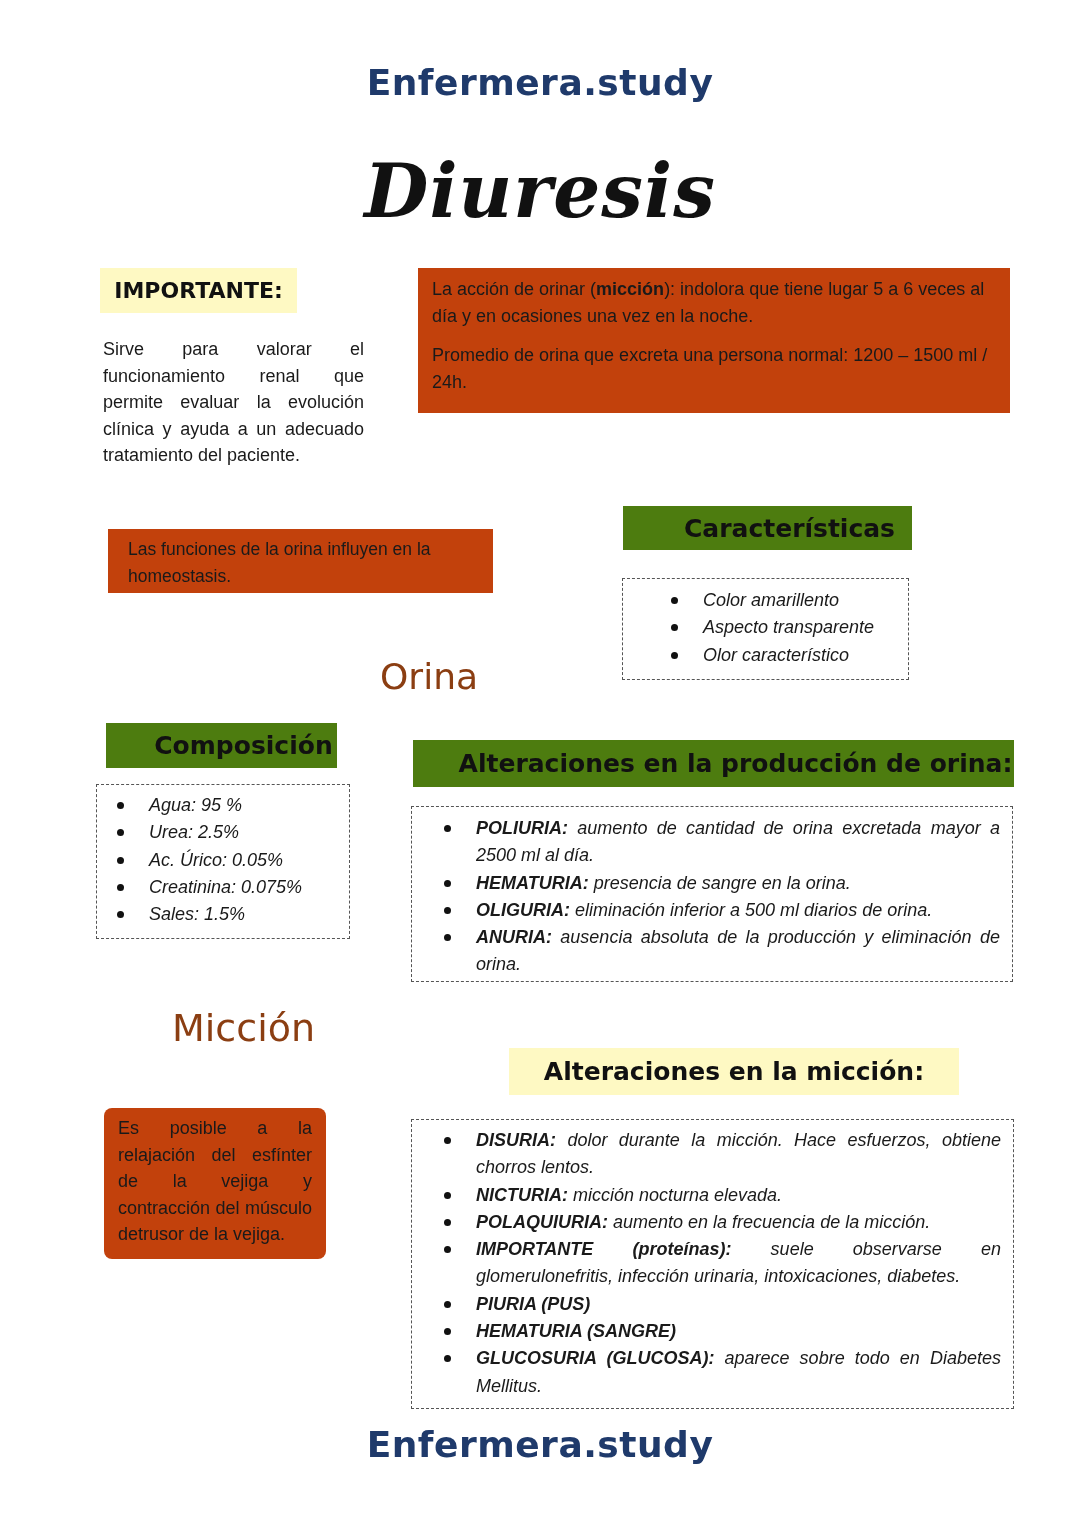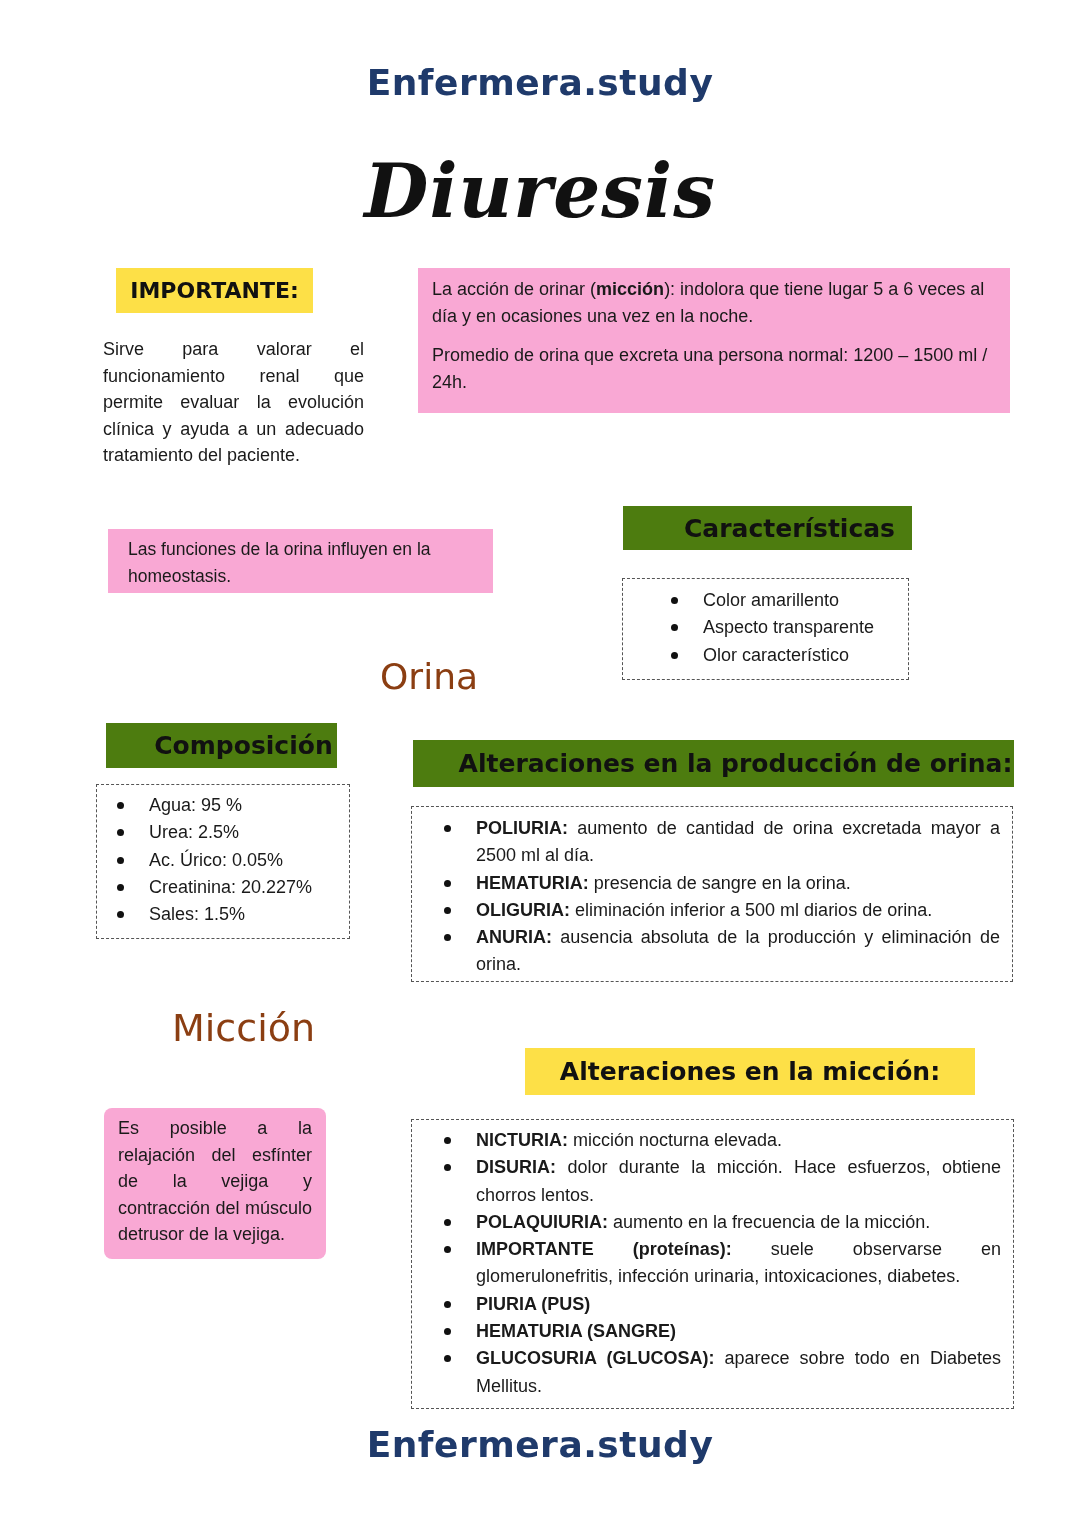--- a/index.html
+++ b/index.html
@@ -2,26 +2,26 @@
 <html><head>
 <meta charset="utf-8">
 <style>
   * { box-sizing: border-box; margin: 0; padding: 0; }
   html, body { width: 1080px; height: 1527px; background: #ffffff; }
   body { position: relative; font-family: "Liberation Sans", sans-serif; color: #1a1a1a; overflow: hidden; }
   .abs { position: absolute; }
   .brand { font-family: "DejaVu Sans", sans-serif; font-weight: bold; color: #1f3a6b; font-size: 36px; letter-spacing: 0.5px; text-align: center; width: 100%; left: 0; }
   .title { font-family: "DejaVu Serif", serif; font-style: italic; font-weight: bold; font-size: 74px; color: #111; text-align: center; width: 100%; left: 0; top: 148px; letter-spacing: 1px; }
   .hdr { font-family: "DejaVu Sans", sans-serif; font-weight: bold; color: #111; display: flex; align-items: center; justify-content: center; }
-  .hdr-yellow { background: #fde047; margin-left: 16px; }
+  .hdr-yellow { background: #fef9c3; }
   .hdr-green { background: #4d7c0f; padding-left: 44px; }
-  .pale { background: #f9a8d4; }
+  .pale { background: #c2410c; }
   .body-text { font-size: 18px; line-height: 26.5px; }
   .justify { text-align: justify; text-align-last: left; }
-  .dashed { border: 1.5px dashed #555; }
+  .dashed { border: 1.5px dashed #555; font-style: italic; }
   ul.bul { list-style: none; }
   ul.bul li { position: relative; padding-left: 52px; font-size: 18px; line-height: 27.3px; }
   ul.bul li::before { content: ""; position: absolute; left: 20px; top: 10px; width: 7px; height: 7px; border-radius: 50%; background: #111; }
   .brown { font-family: "DejaVu Sans", sans-serif; font-weight: normal; color: #8b3e12; }
   b { font-weight: bold; }
 </style>
 </head>
 <body>
 
 <div class="abs brand" style="top:62px;">Enfermera.study</div>
@@ -49,43 +49,43 @@
 </div>
 
 <div class="abs brown" style="left:380px; top:656px; font-size:36px;">Orina</div>
 
 <div class="abs hdr hdr-green" style="left:106px; top:723px; width:231px; height:45px; font-size:25px;">Composición</div>
 <div class="abs dashed" style="left:96px; top:784px; width:254px; height:155px; padding:7px 0 0 0;">
   <ul class="bul">
     <li>Agua: 95 %</li>
     <li>Urea: 2.5%</li>
     <li>Ac. Úrico: 0.05%</li>
-    <li>Creatinina: 20.227%</li>
+    <li>Creatinina: 0.075%</li>
     <li>Sales: 1.5%</li>
   </ul>
 </div>
 
 <div class="abs hdr hdr-green" style="left:413px; top:740px; width:601px; height:47px; font-size:25px;">Alteraciones en la producción de orina:</div>
 <div class="abs dashed" style="left:411px; top:806px; width:602px; height:176px; padding:8px 12px 0 0;">
   <ul class="bul justify" style="padding-left:12px;">
     <li><b>POLIURIA:</b><span> aumento de cantidad de orina excretada mayor a 2500 ml al día.</span></li>
     <li><b>HEMATURIA:</b><span> presencia de sangre en la orina.</span></li>
     <li><b>OLIGURIA:</b><span> eliminación inferior a 500 ml diarios de orina.</span></li>
     <li><b>ANURIA:</b><span> ausencia absoluta de la producción y eliminación de orina.</span></li>
   </ul>
 </div>
 
 <div class="abs brown" style="left:172px; top:1006px; font-size:38px;">Micción</div>
 <div class="abs pale body-text justify" style="left:104px; top:1108px; width:222px; height:151px; padding:7px 14px;border-radius:8px;">Es posible a la relajación del esfínter de la vejiga y contracción del músculo detrusor de la vejiga.</div>
 
 <div class="abs hdr hdr-yellow" style="left:509px; top:1048px; width:450px; height:47px; font-size:25px;">Alteraciones en la micción:</div>
 <div class="abs dashed" style="left:411px; top:1119px; width:603px; height:290px; padding:7px 12px 0 0;">
   <ul class="bul justify" style="padding-left:12px;">
+    <li><b>DISURIA:</b><span> dolor durante la micción. Hace esfuerzos, obtiene chorros lentos.</span></li>
     <li><b>NICTURIA:</b><span> micción nocturna elevada.</span></li>
-    <li><b>DISURIA:</b><span> dolor durante la micción. Hace esfuerzos, obtiene chorros lentos.</span></li>
     <li><b>POLAQUIURIA:</b><span> aumento en la frecuencia de la micción.</span></li>
     <li><b>IMPORTANTE (proteínas):</b><span> suele observarse en glomerulonefritis, infección urinaria, intoxicaciones, diabetes.</span></li>
     <li><b>PIURIA (PUS)</b><span></span></li>
     <li><b>HEMATURIA (SANGRE)</b><span></span></li>
     <li><b>GLUCOSURIA (GLUCOSA):</b><span> aparece sobre todo en Diabetes Mellitus.</span></li>
   </ul>
 </div>
 
 <div class="abs brand" style="top:1424px;">Enfermera.study</div>
 

